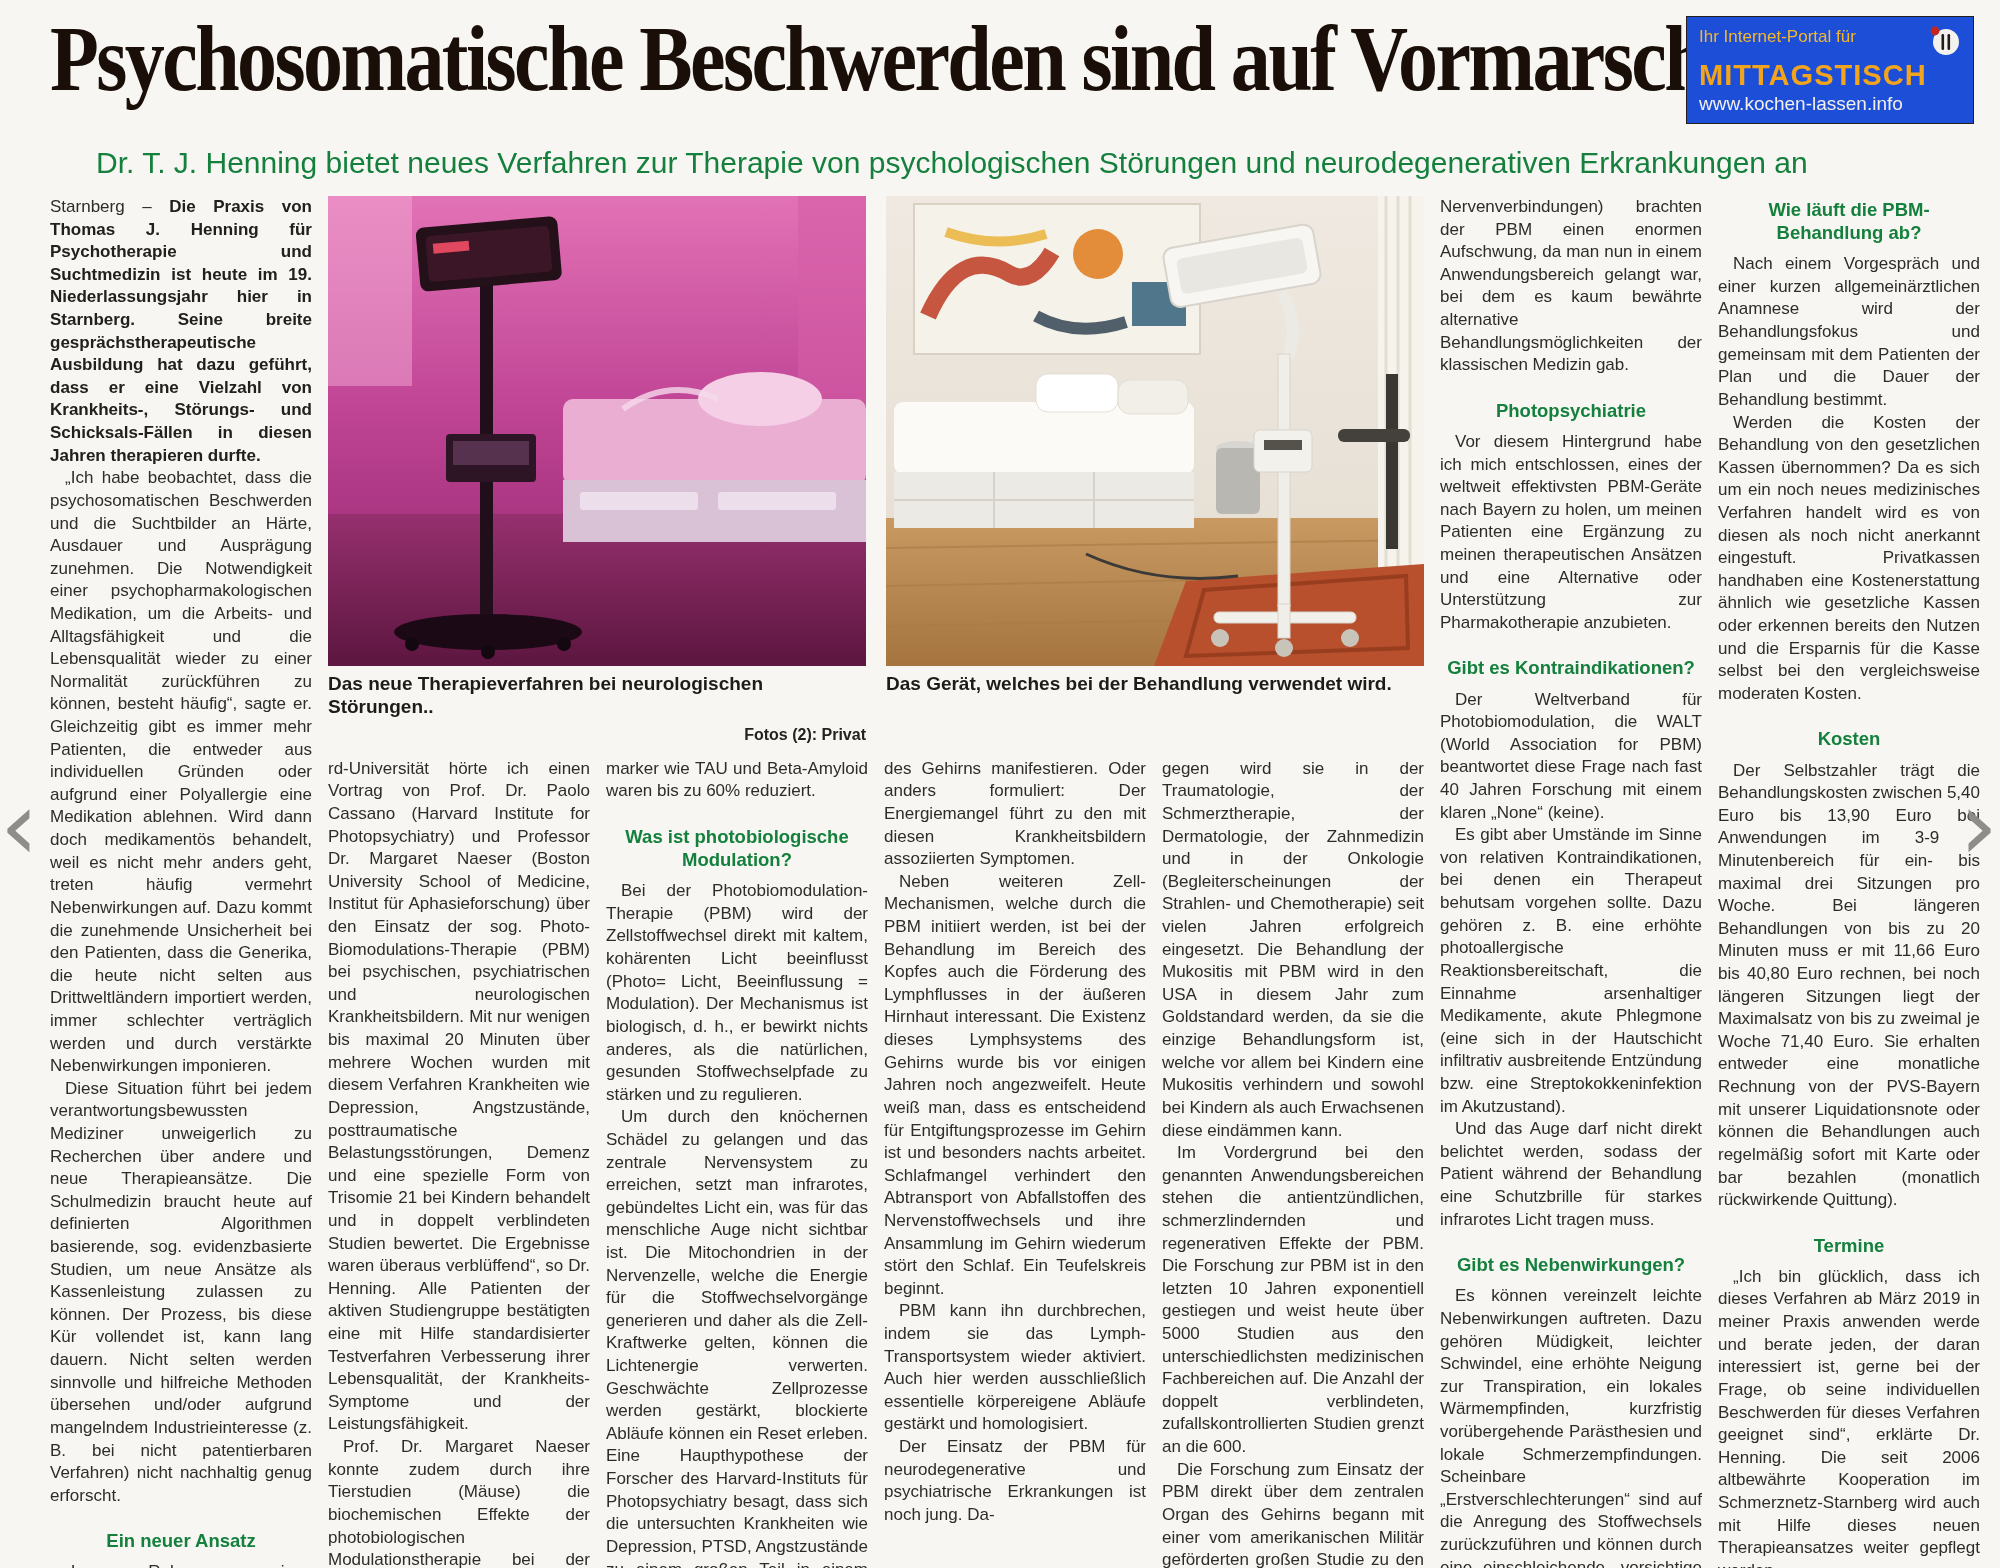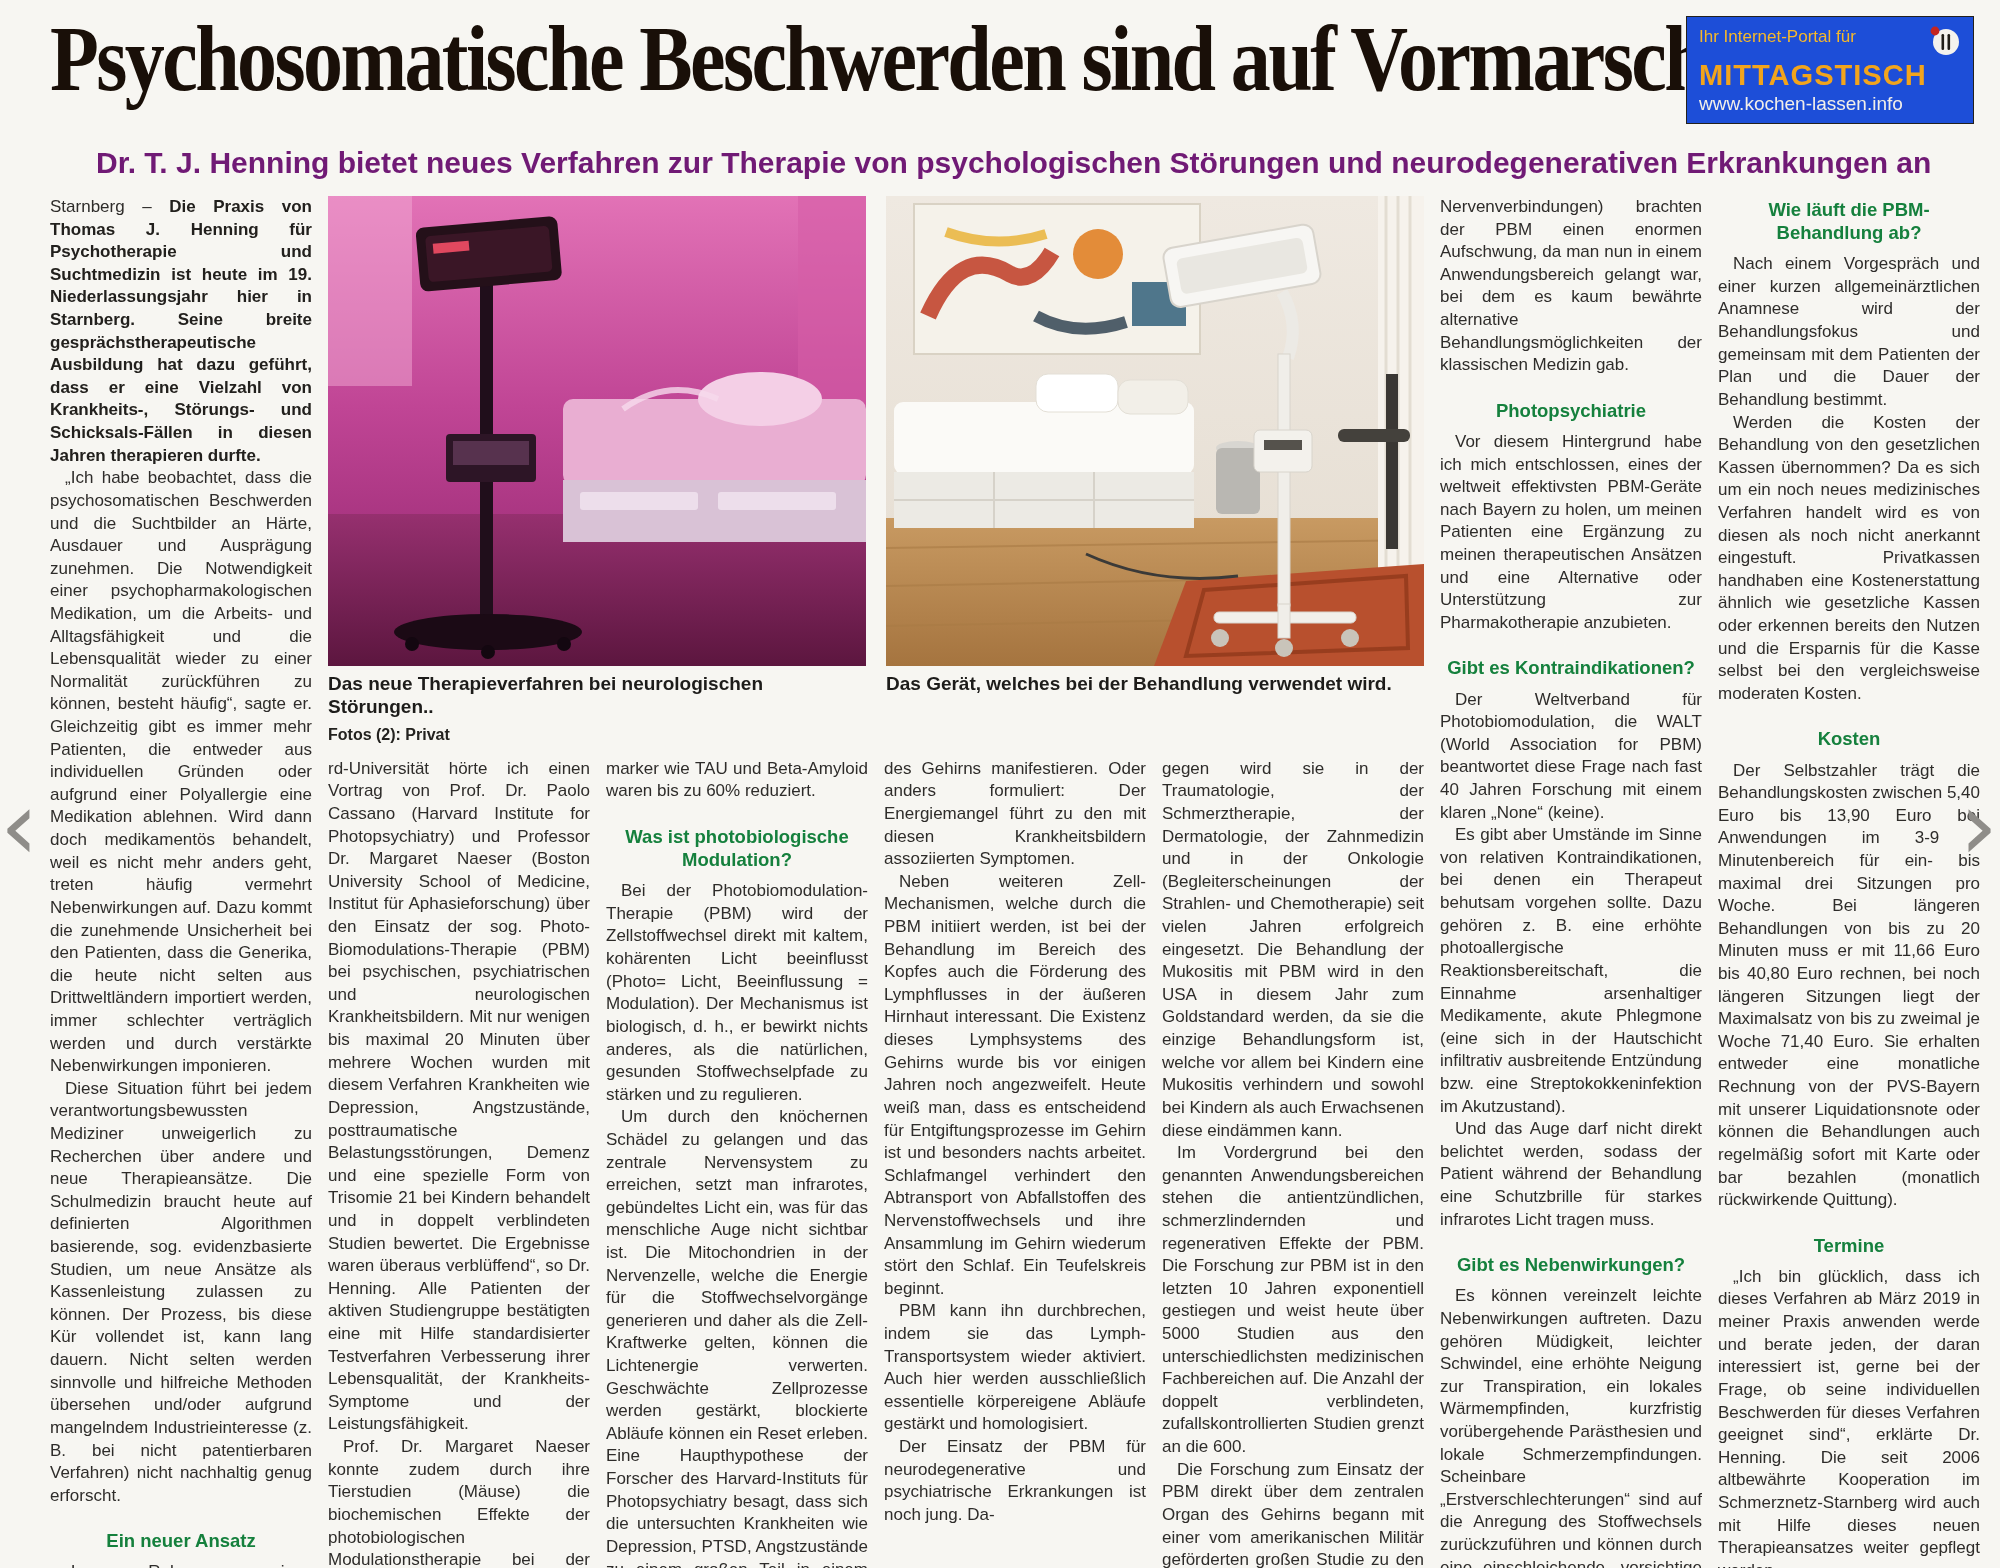--- a/index.html
+++ b/index.html
@@ -15,33 +15,33 @@
               transform:scaleX(.86); transform-origin:left bottom; white-space:nowrap; }
   .logo { position:absolute; right:4px; top:4px; width:288px; height:108px;
           background:#1d4ed8; padding:8px 12px 6px; border:1px solid #23201c; }
   .logo-top { display:flex; justify-content:space-between; align-items:flex-start; }
   .logo-tagline { color:#f6b82a; font-size:17px; line-height:1.1; padding-top:3px; }
   .logo-badge { position:relative; width:34px; height:32px; flex:0 0 34px; }
   .logo-name { color:#f2a41c; font-size:30px; font-weight:bold; letter-spacing:1px;
                line-height:1.2; transform:scaleX(.97); transform-origin:left center; white-space:nowrap; }
   .logo-url { color:#f2efe9; font-size:19px; line-height:1.2; }
 
-  .subhead { margin:16px 0 16px 46px; font-size:30px; font-weight:bold; color:#701a75; }
+  .subhead { margin:16px 0 16px 46px; font-size:30px; font-weight:normal; color:#15803d; }
 
   
   .body-grid { display:flex; gap:16px; align-items:flex-start; }
   .col { flex:0 0 262px; width:262px; text-align:justify; hyphens:auto; -webkit-hyphens:auto;
          overflow:hidden; max-height:1398px; }
   .middle { flex:0 0 1096px; width:1096px; }
   .photos { display:flex; gap:20px; }
   .photos figure { margin:0; width:538px; height:470px; }
   .photos svg { display:block; width:100%; height:100%; }
   .caption-row { display:flex; gap:20px; margin-top:7px; }
   .cap { width:538px; font-size:19px; font-weight:bold; color:#1d1c1a; line-height:1.2; }
-  .credit { text-align:left; font-weight:bold; font-size:16px; color:#23221f; margin-top:6px; }
+  .credit { text-align:right; font-weight:bold; font-size:16px; color:#23221f; margin-top:6px; }
   .mid-cols { display:flex; gap:16px; margin-top:14px; align-items:flex-start; }
   .mid-cols .col { flex:1 1 0; width:auto; max-height:846px; }
 
   .col-p { margin:0; font-size:17px; line-height:1.33; text-indent:15px; overflow-wrap:break-word; }
   .col-p.cont, .col-p.lead { text-indent:0; }
   .lead-b { font-weight:bold; color:#22201d; }
   .dateline { color:#2e2c2a; }
   .col-h { text-align:center; font-size:18.5px; font-weight:bold; color:#15803d;
            line-height:1.25; margin:22px 6px 9px; }
   .col-h:first-child { margin-top:2px; }

